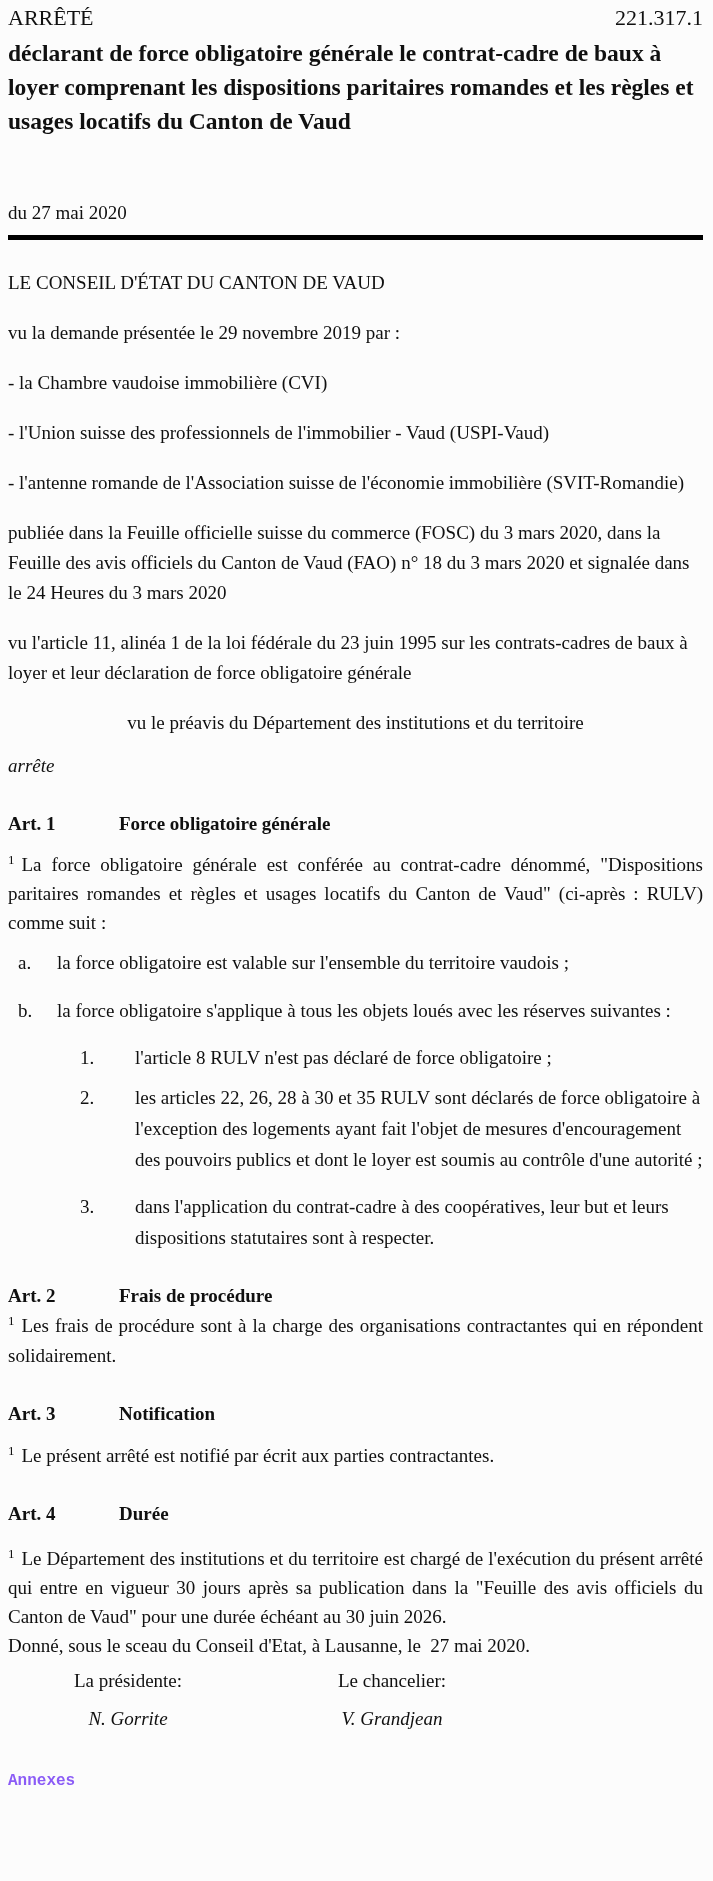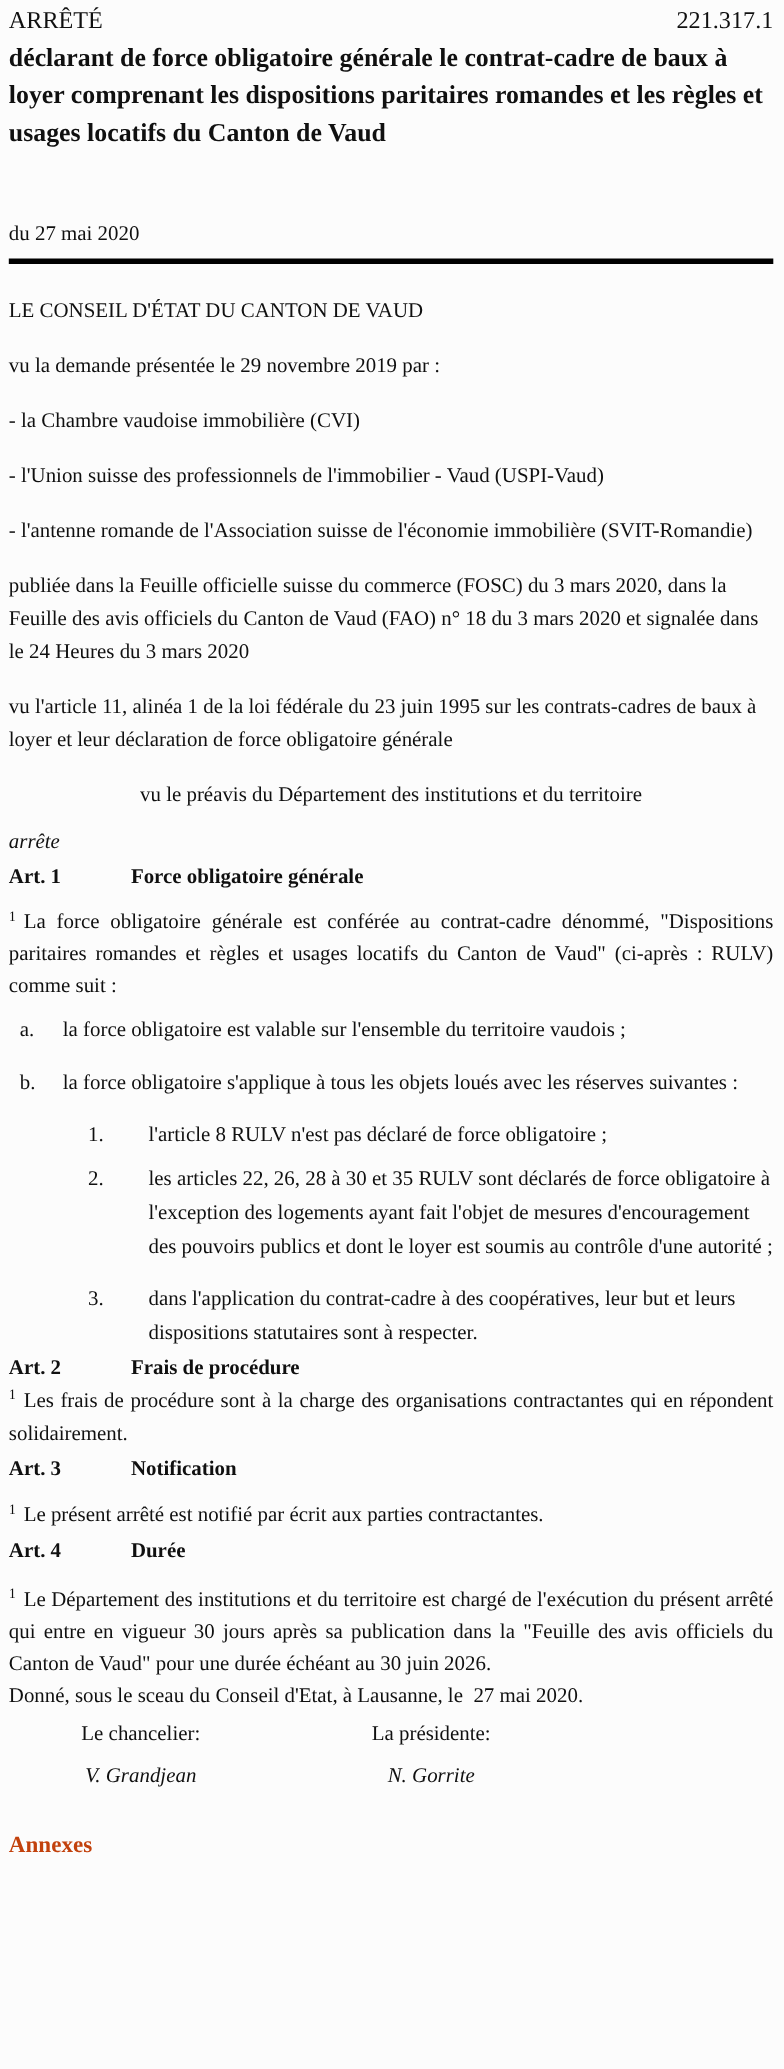--- a/index.html
+++ b/index.html
@@ -31,21 +31,21 @@
   .p-asloca     { margin-top: 10px; }
   .p-cvi        { margin-top: 8px;  }
   .p-uspi       { margin-top: 12px; }
   .p-antenne    { margin-top: 2px; line-height: 31px; }
   .p-publiee    { margin-top: 8px;  }
   .p-article11  { margin-top: 6px;  }
   .p-preavis    { margin-top: 7px; text-align: center;  }
 
   .enacting { margin-top: 13px; font-style: italic; line-height: 30px; }
 
-  .art-head { margin-top: 2px; font-weight: bold; line-height: 30px; }
+  .art-head { margin-top: 28px; font-weight: bold; line-height: 30px; }
   .art-label { display: inline-block; width: 111px; }
 
   .art-para { text-align: justify; line-height: 29px; }
   .art-para sup { font-size: 13px; line-height: 0; margin-right: 7px; }
   .para-1 { margin-top: 11px; }
   .para-2 { line-height: 30px; }
   .para-3 { margin-top: 12px; line-height: 30px; }
   .para-4 { margin-top: 15px; }
 
   .item    { position: relative; padding-left: 49px; line-height: 32px; }
@@ -59,22 +59,22 @@
   .subitem-3 { margin-top: 16px; }
 
   .given-line { line-height: 30px; white-space: pre-wrap; }
 
   .signatures { display: flex; margin-top: 5px; }
   .sig-col { width: 240px; text-align: center; }
   .sig-col + .sig-col { margin-left: 24px; }
   .sig-role { line-height: 30px; }
   .sig-name { margin-top: 8px; line-height: 30px; font-style: italic; }
 
-  .annexes { margin-top: 34px; font-family: Liberation Serif, serif;
-             font-weight: bold; font-size: 21px; line-height: 26px; color: #c2410c; }
+  .annexes { margin-top: 34px; font-family: Liberation Mono, monospace;
+             font-weight: bold; font-size: 16px; line-height: 26px; color: #8b5cf6; }
 </style>
 </head>
 <body>
 
 <div class="page">
 
   <div class="doc-header">
     <span>ARRÊTÉ</span>
     <span>221.317.1</span>
   </div>
@@ -152,24 +152,24 @@
     </p>
     <p class="art-para para-4">
       <sup>1</sup><span>Le Département des institutions et du territoire est chargé de l'exécution du présent arrêté qui entre en vigueur 30 jours après sa publication dans la "Feuille des avis officiels du Canton de Vaud" pour une durée échéant au 30 juin 2026.</span>
     </p>
   </div>
 
   <p class="given-line">Donné, sous le sceau du Conseil d'Etat, à Lausanne, le  27 mai 2020.</p>
 
   <div class="signatures">
     <div class="sig-col">
+      <p class="sig-role">La présidente:</p>
+      <p class="sig-name">N. Gorrite</p>
+    </div>
+    <div class="sig-col">
       <p class="sig-role">Le chancelier:</p>
       <p class="sig-name">V. Grandjean</p>
-    </div>
-    <div class="sig-col">
-      <p class="sig-role">La présidente:</p>
-      <p class="sig-name">N. Gorrite</p>
     </div>
   </div>
 
   <h2 class="annexes">Annexes</h2>
 
 </div>
 
 </body></html>

